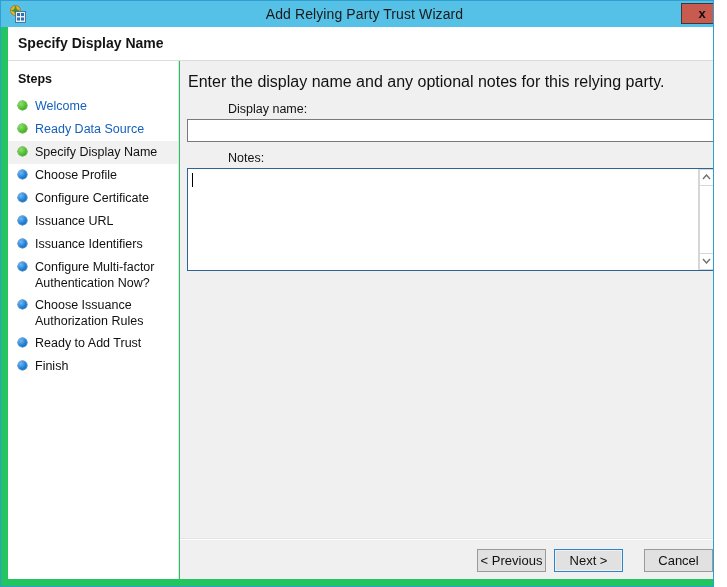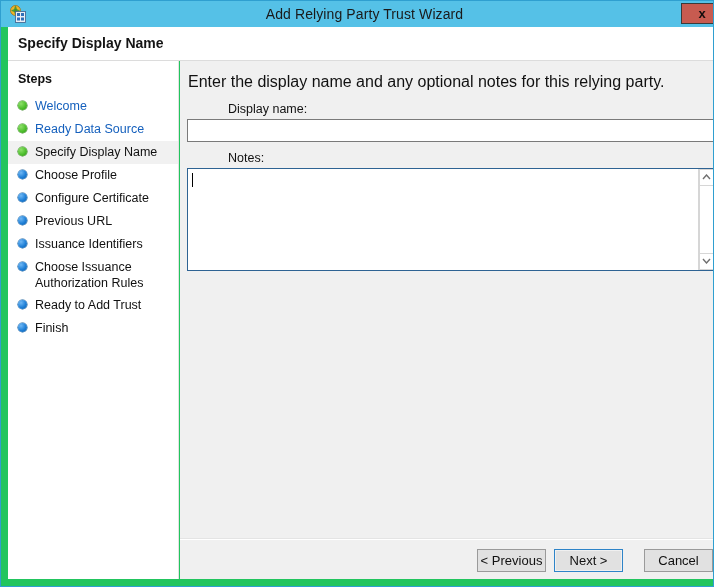--- a/index.html
+++ b/index.html
@@ -349,25 +349,29 @@
         <div class="step">
           <span class="bullet blue"></span>
           <span>Choose Profile</span>
         </div>
         <div class="step">
           <span class="bullet blue"></span>
           <span>Configure Certificate</span>
         </div>
         <div class="step">
           <span class="bullet blue"></span>
-          <span>Previous URL</span>
+          <span>Issuance URL</span>
         </div>
         <div class="step">
           <span class="bullet blue"></span>
           <span>Issuance Identifiers</span>
+        </div>
+        <div class="step">
+          <span class="bullet blue"></span>
+          <span>Configure Multi-factor Authentication Now?</span>
         </div>
         <div class="step">
           <span class="bullet blue"></span>
           <span>Choose Issuance Authorization Rules</span>
         </div>
         <div class="step">
           <span class="bullet blue"></span>
           <span>Ready to Add Trust</span>
         </div>
         <div class="step">

